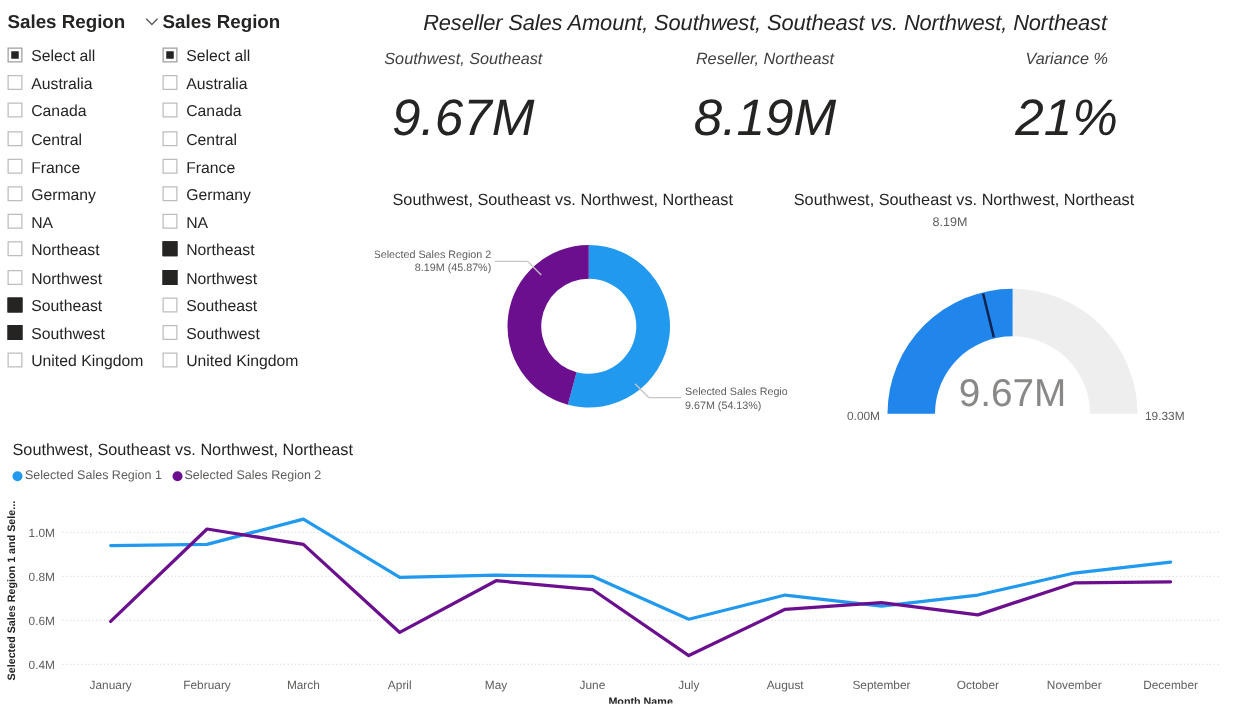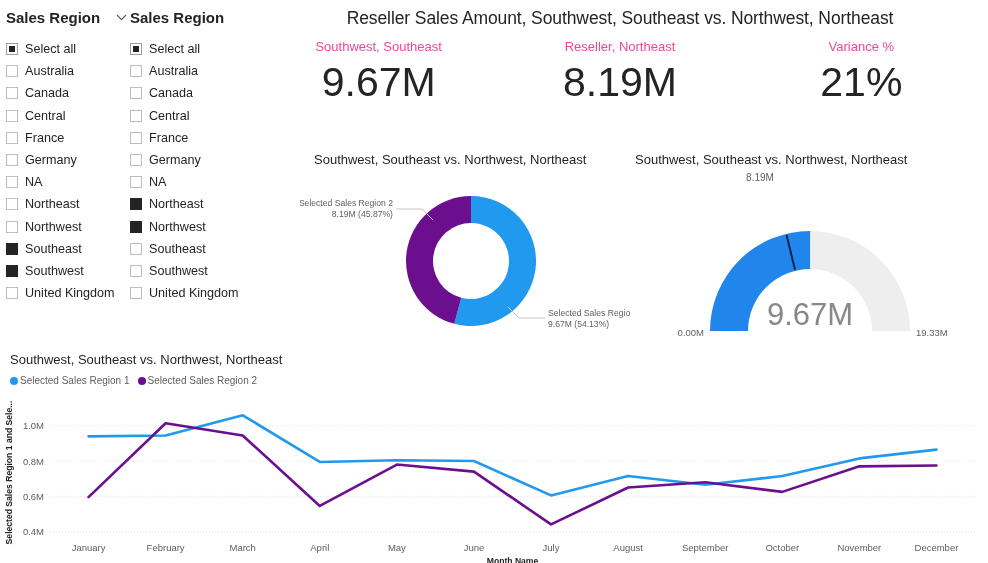--- a/index.html
+++ b/index.html
@@ -38,21 +38,20 @@
   }
   .slicer-header .chev {
     width: 14px;
     height: 14px;
     display: inline-flex;
     align-items: center;
     justify-content: center;
   }
   .slicer-item {
     display: flex;
-    align-items: center;
     height: 22.2px;
     font-size: 12.6px;
     color: #252423;
     cursor: pointer;
   }
   .cbx {
     width: 12px;
     height: 12px;
     border: 1px solid #bdbdbd;
     background: #ffffff;
@@ -74,43 +73,44 @@
     position: absolute;
     left: 2px; top: 2px;
     width: 6px; height: 6px;
     background: #252423;
   }
   .slicer-label { white-space: nowrap; }
 
   
   #kpi-block {
     position: absolute;
-    left: 258px;
+    left: 250px;
     top: 8px;
     width: 724px;
+    font-style: italic;
   }
   #kpi-title {
     text-align: center;
     font-size: 17.5px;
     color: #252423;
     letter-spacing: -0.1px;
     margin: 0 0 10px 0;
     white-space: nowrap;
   }
   #kpi-row {
     display: flex;
   }
   .kpi-card {
     flex: 1;
     text-align: center;
   }
   .kpi-label {
     font-size: 13px;
-    color: #ec4899;
-    margin-bottom: 8px;
+    color: #404040;
+    margin-bottom: 20px;
   }
   .kpi-value {
     font-size: 41px;
     color: #252423;
     line-height: 1;
     font-weight: 400;
   }
 
   
   .visual-title {

